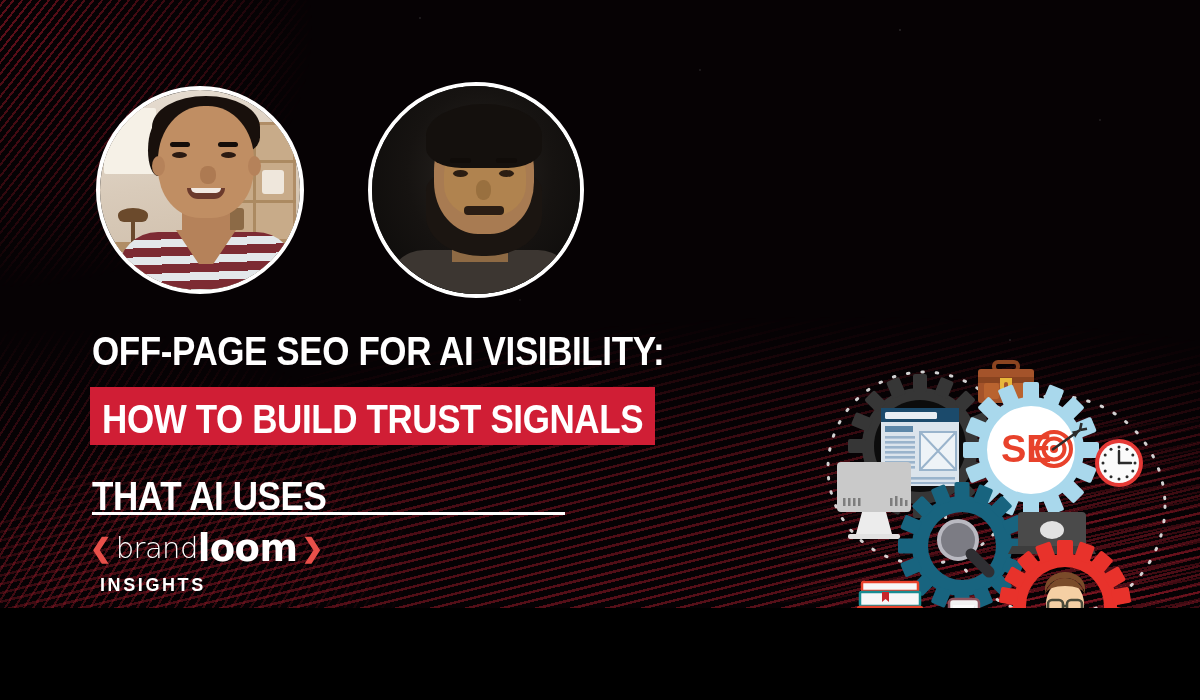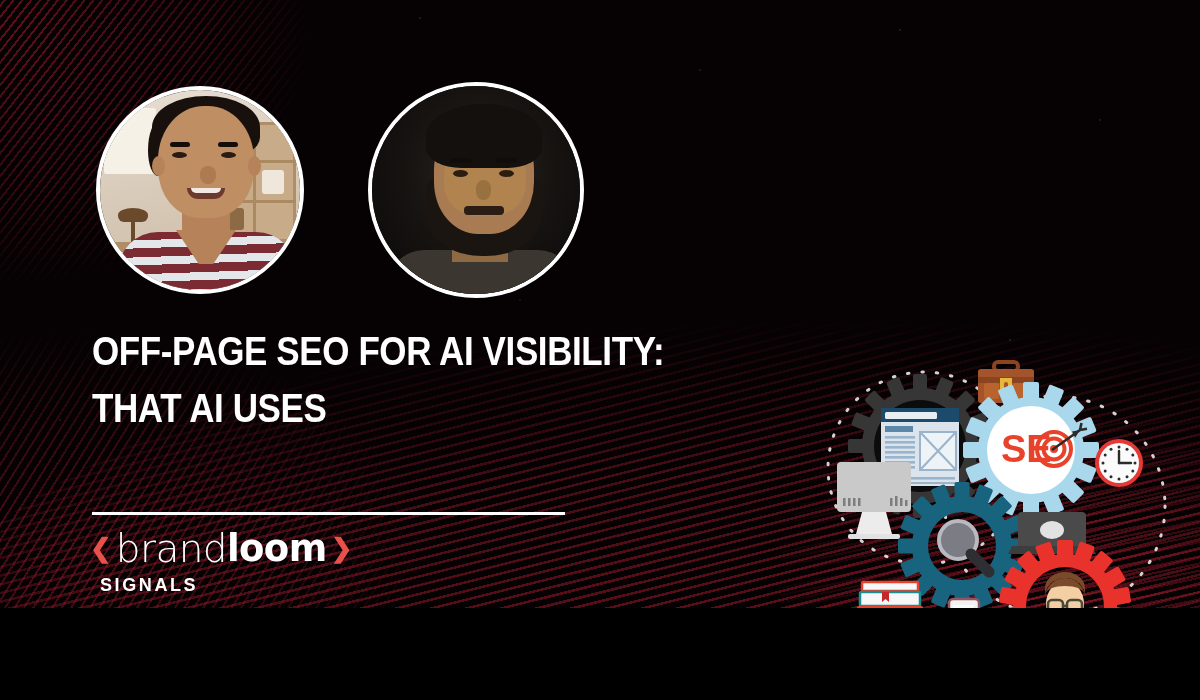--- a/index.html
+++ b/index.html
@@ -192,21 +192,21 @@
   }
   .logo { position:absolute; left:90px; top:530px; }
   .logo-row { display:flex; align-items:center; height:36px; }
   .chev {
     font-size:26px; line-height:1; color:#E8504A; font-weight:700;
     font-family:"Liberation Sans", sans-serif;
   }
   .chev-l { margin-right:4px; }
   .chev-r { margin-left:4px; }
   .lg-brand {
-    font-size:39px; color:#fff; font-weight:300; letter-spacing:-0.6px;
+    font-size:29px; color:#fff; font-weight:300; letter-spacing:-0.6px;
     font-family:"DejaVu Sans", sans-serif;
   }
   .lg-loom {
     font-size:37px; color:#fff; font-weight:700; letter-spacing:-0.6px;
     font-family:"DejaVu Sans", sans-serif;
   }
   .insights {
     margin-top:9px; margin-left:10px;
     font-size:18px; font-weight:700; color:#fff; letter-spacing:2.6px;
     font-family:"Liberation Sans", sans-serif;
@@ -275,33 +275,36 @@
         <div class="eye-b" style="left:127px;"></div>
         <div class="nose-b"></div>
         <div class="mo-b"></div>
       </div>
     </div>
 
   </div>
 
   <div class="headline">
     <div class="hl-line hl-1">OFF-PAGE SEO FOR AI VISIBILITY:</div>
+    <div class="hl-2-wrap">
+      <div class="hl-line hl-2">HOW TO BUILD TRUST SIGNALS</div>
+    </div>
     <div class="hl-line hl-3">THAT AI USES</div>
   </div>
 
   <div class="divider"></div>
 
   <div class="logo">
     <div class="logo-row">
       <span class="chev chev-l">❮</span>
       <span class="lg-brand">brand</span>
       <span class="lg-loom">loom</span>
       <span class="chev chev-r">❯</span>
     </div>
-    <div class="insights">SIGNALS</div>
+    <div class="insights">INSIGHTS</div>
   </div>
 
   <div class="illus">
     <svg width="370" height="350" viewBox="0 0 370 350" xmlns="http://www.w3.org/2000/svg">
       <defs>
 
         <g id="gearteeth"></g>
       </defs>
 
       <circle cx="112" cy="140" r="96" fill="none" stroke="#e9e9e9" stroke-width="3" stroke-linecap="round" stroke-dasharray="1.5 13" opacity=".9"></circle>

